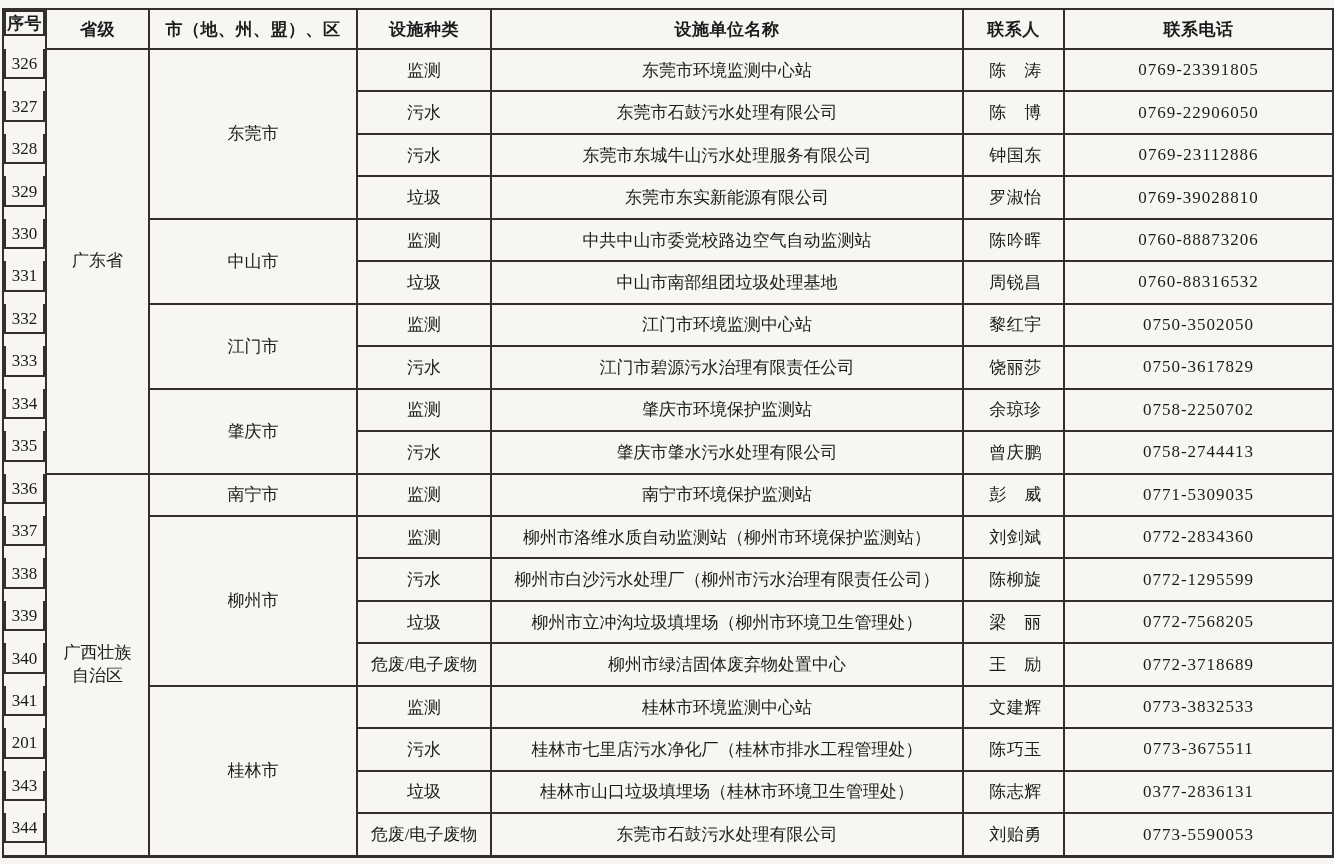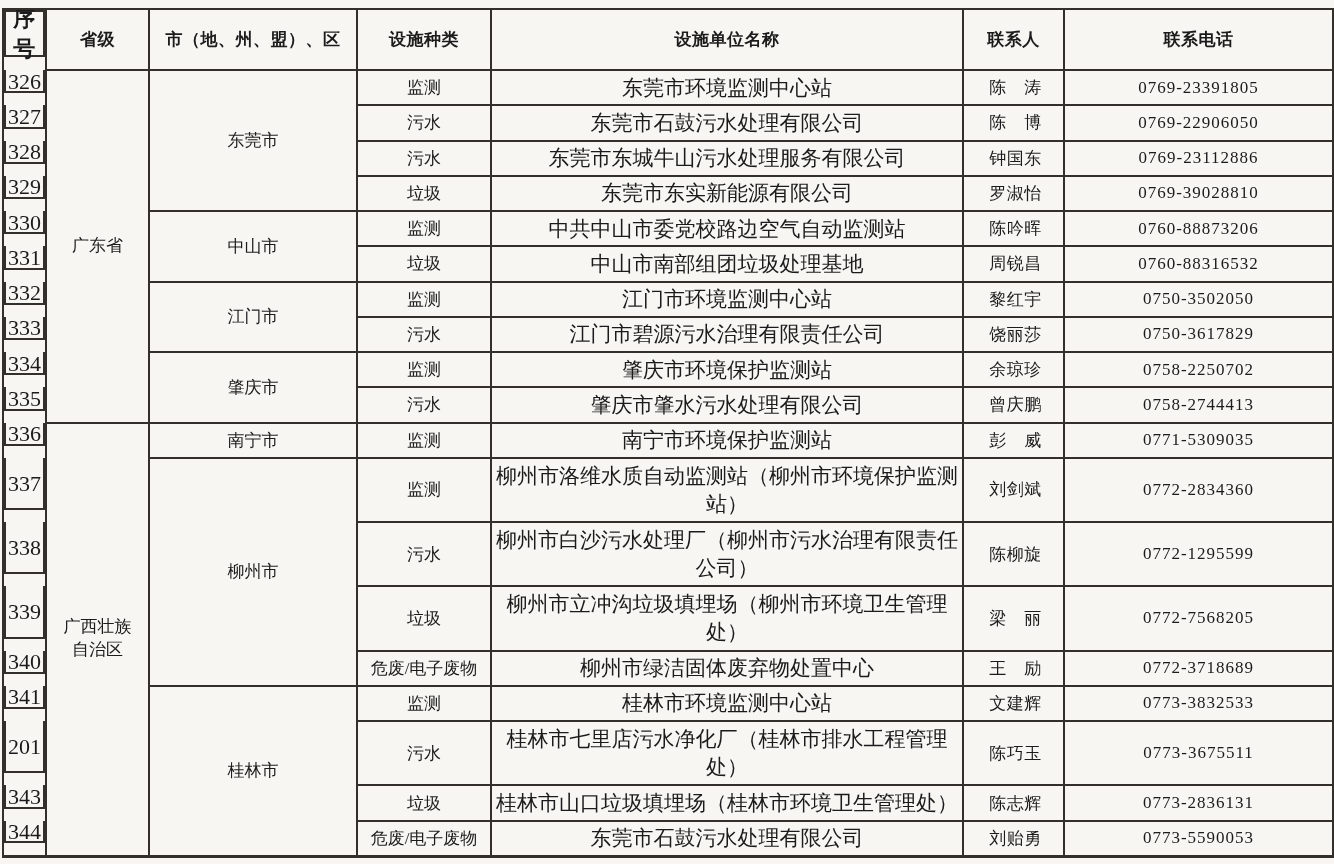--- a/index.html
+++ b/index.html
@@ -44,24 +44,24 @@
   .seq-box{
     position:absolute;left:0;right:0;
     border:2px solid var(--line);
     pointer-events:none;
   }
   th.seq .seq-box{top:0;bottom:13px;}
   td.seq .seq-box{top:-11px;bottom:12px;}
   .seq-text{
     display:inline-block;
     transform:translateY(-6px);
-    font-size:22px;
+    font-size:17px;
   }
   td.prov{white-space:pre-line;line-height:1.35;}
-  td.fac{font-size:21px;}
+  td.fac{font-size:17px;}
   td.phone{letter-spacing:1px;}
   td.contact{letter-spacing:.5px;padding-left:8px;}
 </style>
 </head>
 <body>
 
 <table class="doc">
   <colgroup>
     <col style="width:43px">
       <col style="width:103px">
@@ -213,21 +213,21 @@
         <td class="type">污水</td>
         <td class="fac">桂林市七里店污水净化厂（桂林市排水工程管理处）</td>
         <td class="contact">陈巧玉</td>
         <td class="phone">0773-3675511</td>
       </tr>
       <tr>
         <td class="seq"><span class="seq-box"></span><span class="seq-text">343</span></td>
         <td class="type">垃圾</td>
         <td class="fac">桂林市山口垃圾填埋场（桂林市环境卫生管理处）</td>
         <td class="contact">陈志辉</td>
-        <td class="phone">0773-2836131</td>
+        <td class="phone">0377-2836131</td>
       </tr>
       <tr>
         <td class="seq"><span class="seq-box"></span><span class="seq-text">344</span></td>
         <td class="type">危废/电子废物</td>
         <td class="fac">东莞市石鼓污水处理有限公司</td>
         <td class="contact">刘贻勇</td>
         <td class="phone">0773-5590053</td>
       </tr>
     </tbody>
 </table>

